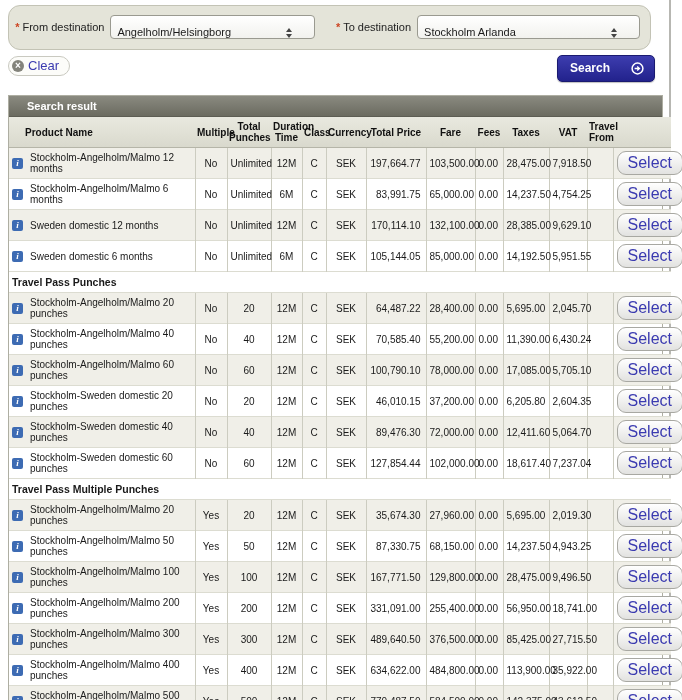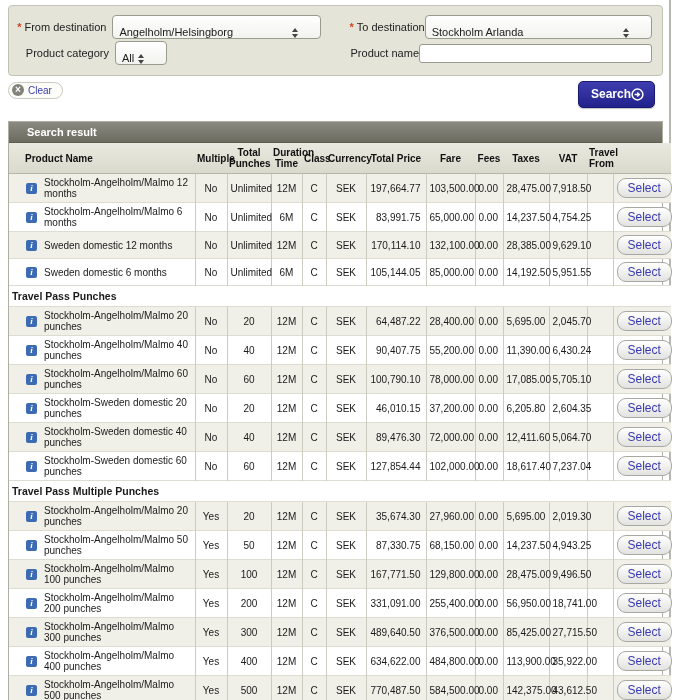--- a/index.html
+++ b/index.html
@@ -2,30 +2,30 @@
 <html><head>
 <meta charset="utf-8">
 <style>
   * { box-sizing: border-box; margin: 0; padding: 0; }
   html, body { width: 682px; height: 700px; overflow: hidden; background: #fff; }
   body { font-family: "Liberation Sans", sans-serif; color: #1a1a1a; }
   .page { width: 671px; min-height: 700px; border-right: 2px solid #b7b7b2; padding-top: 5px; }
 
   
   .form-panel {
-    margin: 0 6px 0 8px;
+    margin: 0 18px 0 8px;
     background: #e4e4d9;
     border: 1px solid #c3c3b5;
-    border-radius: 4px;
+    border-radius: 12px;
     padding: 7px 10px 8px 6px;
   }
   .form-row { display: flex; align-items: center; margin: 2px 0; }
   .f-label { font-size: 11px; color: #222; white-space: nowrap; }
   .lab1 { width: 100px; text-align: right; padding-right: 6px; }
-  .lab2 { width: 92px; text-align: right; margin-left: 14px; }
+  .lab2 { width: 92px; text-align: right; padding-right: 6px; margin-left: 14px; }
   .req { color: #cc4422; font-weight: bold; margin-right: 3px; }
   .mac-select {
     display: flex; align-items: flex-end;
     height: 24px; background: linear-gradient(#ffffff, #f2f2ee);
     border: 1px solid #9a9a90; border-radius: 4px;
     font-size: 11px; padding: 0 20px 0 6px; cursor: default;
   }
   .sel-from { width: 214px; }
   .sel-to   { width: 233px; }
   .sel-cat  { width: 52px; }
@@ -40,23 +40,23 @@
 
   
   .actions { display: flex; align-items: flex-start; justify-content: space-between; margin: 5px 14px 6px 8px; height: 34px; }
   .clear-btn {
     display: inline-flex; align-items: center; gap: 4px;
     border: 1px solid #c9c9c0; border-radius: 10px; background: #fcfcf9;
     padding: 1px 10px 2px 3px; cursor: pointer; margin-top: 1px;
   }
   .clear-icon { width: 12px; height: 12px; border-radius: 50%; background: #83837b; position: relative; }
   .clear-icon::before { content: "\00d7"; position: absolute; left: 0; top: -1px; width: 12px; text-align: center; color: #fff; font-size: 10px; font-weight: bold; line-height: 13px; }
-  .clear-label { color: #3a3ab0; font-size: 10px; }
+  .clear-label { color: #3a3ab0; font-size: 13px; }
   .search-btn {
-    display: inline-flex; align-items: center; gap: 0;
+    display: inline-flex; align-items: center; gap: 21px;
     background: linear-gradient(#3d3daf, #22228c);
     border: 1px solid #1a1a70; border-radius: 5px;
     color: #fff; font-size: 12px; font-weight: bold;
     padding: 5px 10px 6px 12px; cursor: pointer;
     box-shadow: 0 1px 1px rgba(0,0,0,.25);
   }
 
   
   .table-wrap { margin: 0 6px 0 8px; border: 1px solid #aeaea2; background: #fff; }
   .table-title {
@@ -73,38 +73,38 @@
   }
   thead th.h-name { text-align: left; padding-left: 16px; }
   td { font-size: 10px; line-height: 11px; vertical-align: middle; padding: 3px 3px; }
   tr.data-row td { border-top: 1px solid #dcdcd1; }
   tr.section-row td { border-top: 1px solid #dcdcd1; font-weight: bold; font-size: 10.5px; padding: 5px 3px 4px 3px; background: #fff; }
   tr.section-row:first-child td { border-top: none; }
   tr.alt { background: #f0efe8; }
   td.sep { border-left: 1px solid #ccccc0; }
   td.c-center { text-align: center; }
   td.c-num { text-align: right; padding-right: 5px; }
-  td.name-cell { padding-left: 17px; }
+  td.name-cell { padding-left: 3px; }
   .name-inner { display: flex; align-items: center; gap: 7px; }
   .info-icon {
     flex: 0 0 auto; width: 11px; height: 11px; border-radius: 2px;
     background: #3d6bb3; position: relative; cursor: pointer;
   }
   .info-icon::before {
     content: "i"; position: absolute; left: 0; top: 0; width: 11px; text-align: center;
     color: #fff; font-family: "Liberation Serif", serif; font-style: italic; font-weight: bold;
     font-size: 9px; line-height: 11px;
   }
   .pname { min-width: 0; }
   td.select-cell { text-align: center; }
   .select-btn {
     display: inline-block; min-width: 54px;
     background: linear-gradient(#ffffff, #e2e2e0);
     border: 1px solid #a8a8a2; border-radius: 9px;
-    color: #3a3ab0; font-size: 12px; font-family: "Liberation Sans", sans-serif;
+    color: #3a3ab0; font-size: 16px; font-family: "Liberation Sans", sans-serif;
     padding: 2px 10px; cursor: pointer;
   }
 </style>
 </head>
 <body>
 
 <div class="page">
 
   <div class="form-panel">
     <div class="form-row">
@@ -117,32 +117,20 @@
           </span>
       </div>
       <span class="f-label lab2"><span class="req">*</span><span>To destination</span></span>
       <div class="mac-select sel-to">
         <span class="sel-value">Stockholm Arlanda</span>
         <span class="sel-arrows">
             <span class="tri-up"></span>
             <span class="tri-down"></span>
           </span>
       </div>
-    </div>
-    <div class="form-row">
-      <span class="f-label lab1">Product category</span>
-      <div class="mac-select sel-cat">
-        <span class="sel-value">All</span>
-        <span class="sel-arrows">
-            <span class="tri-up"></span>
-            <span class="tri-down"></span>
-          </span>
-      </div>
-      <span class="f-label lab2" style="margin-left:auto">Product name</span>
-      <input class="text-input" type="text" value="" style="">
     </div>
   </div>
 
   <div class="actions">
     <button class="clear-btn">
       <span class="clear-icon"></span>
       <span class="clear-label">Clear</span>
     </button>
     <button class="search-btn">
       <span>Search</span>
@@ -297,21 +285,21 @@
               <span class="name-inner">
                 <span class="info-icon"></span>
                 <span class="pname">Stockholm-Angelholm/Malmo 40 punches</span>
               </span>
             </td>
             <td class="c-center sep">No</td>
             <td class="c-center sep">40</td>
             <td class="c-center sep">12M</td>
             <td class="c-center sep">C</td>
             <td class="c-center sep">SEK</td>
-            <td class="c-num sep">90,407.75</td>
+            <td class="c-num sep">70,585.40</td>
             <td class="c-num sep">55,200.00</td>
             <td class="c-num sep">0.00</td>
             <td class="c-num sep">11,390.00</td>
             <td class="c-num sep">6,430.24</td>
             <td class="c-center sep"></td>
             <td class="select-cell sep"><button class="select-btn">Select</button></td>
           </tr>
           <tr class="data-row alt">
             <td class="name-cell">
               <span class="name-inner">

